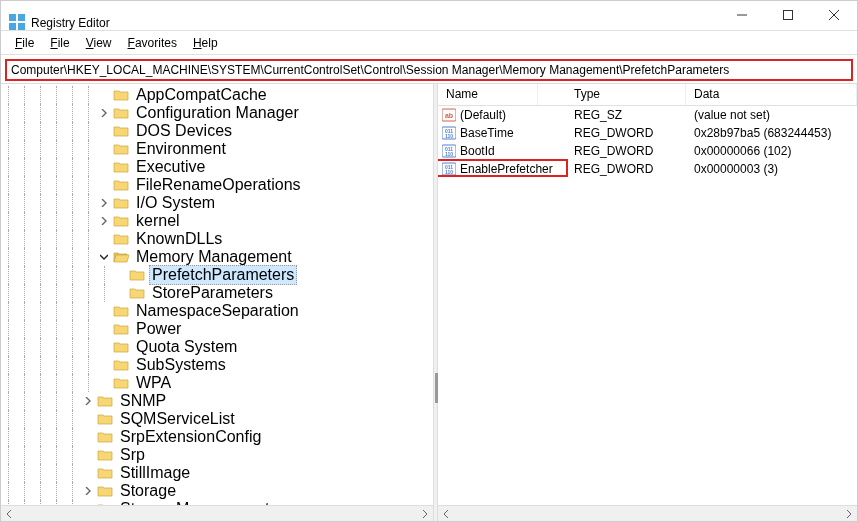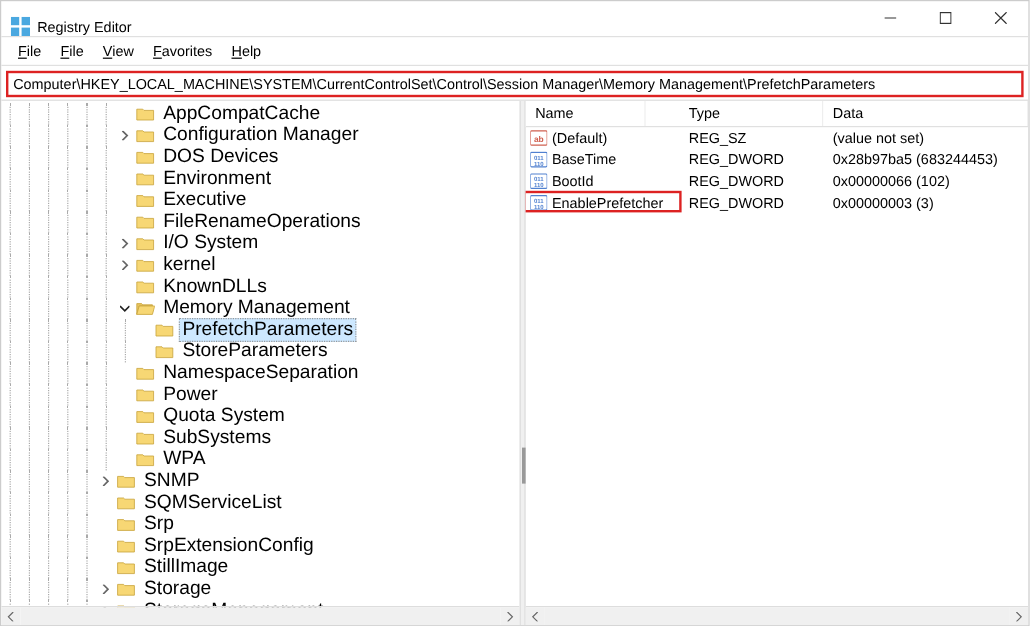--- a/index.html
+++ b/index.html
@@ -396,33 +396,33 @@
         <div class="tree-row">
           <span class="tree-guide vline"></span>
           <span class="tree-guide vline"></span>
           <span class="tree-guide vline"></span>
           <span class="tree-guide vline"></span>
           <span class="tree-guide vline"></span>
           <span class="tree-expander"></span>
           <svg class="folder-icon" viewBox="0 0 16 14">
             <use href="#folder"></use>
           </svg>
+          <span class="tree-label">SrpExtensionConfig</span>
+        </div>
+        <div class="tree-row">
+          <span class="tree-guide vline"></span>
+          <span class="tree-guide vline"></span>
+          <span class="tree-guide vline"></span>
+          <span class="tree-guide vline"></span>
+          <span class="tree-guide vline"></span>
+          <span class="tree-expander"></span>
+          <svg class="folder-icon" viewBox="0 0 16 14">
+            <use href="#folder"></use>
+          </svg>
           <span class="tree-label">Srp</span>
-        </div>
-        <div class="tree-row">
-          <span class="tree-guide vline"></span>
-          <span class="tree-guide vline"></span>
-          <span class="tree-guide vline"></span>
-          <span class="tree-guide vline"></span>
-          <span class="tree-guide vline"></span>
-          <span class="tree-expander"></span>
-          <svg class="folder-icon" viewBox="0 0 16 14">
-            <use href="#folder"></use>
-          </svg>
-          <span class="tree-label">SrpExtensionConfig</span>
         </div>
         <div class="tree-row">
           <span class="tree-guide vline"></span>
           <span class="tree-guide vline"></span>
           <span class="tree-guide vline"></span>
           <span class="tree-guide vline"></span>
           <span class="tree-guide vline"></span>
           <span class="tree-expander"></span>
           <svg class="folder-icon" viewBox="0 0 16 14">
             <use href="#folder"></use>

